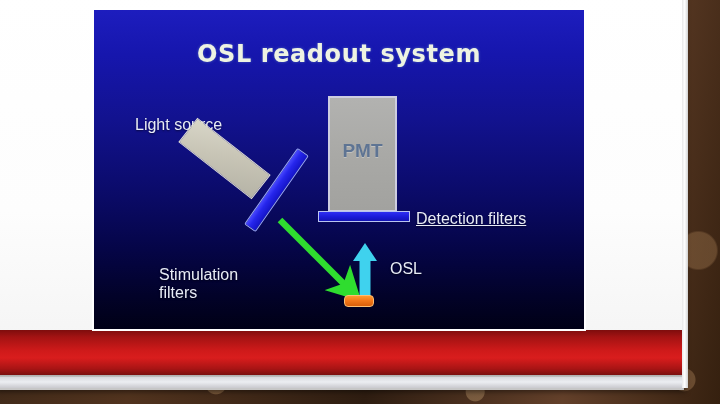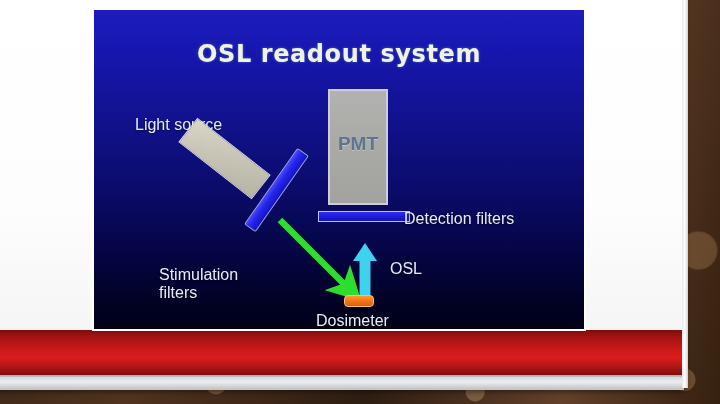--- a/index.html
+++ b/index.html
@@ -126,31 +126,31 @@
     position: absolute;
     font-family: "Liberation Sans", sans-serif;
     font-size: 16px;
     color: #e8ecf6;
     text-shadow: 0 1px 2px rgba(0,0,0,0.55);
     white-space: pre-line;
     line-height: 1.12;
   }
 
   #label-light-source { left: 41px; top: 106px; }
-  #label-detection-filters { left: 310px; top: 200px; }
+  #label-detection-filters { left: 322px; top: 200px; text-decoration: underline; }
   #label-stimulation-filters { left: 65px; top: 256px; }
   #label-dosimeter { left: 222px; top: 302px; }
   #label-osl { left: 296px; top: 250px; }
 
   
   #pmt-box {
     position: absolute;
     left: 234px;
-    top: 79px;
-    width: 60px;
+    top: 86px;
+    width: 69px;
     height: 116px;
     background: linear-gradient(180deg, #b2b2b0 0%, #a9a9a6 50%, #a2a29f 100%);
     border: 2px solid #cdcde0;
     box-sizing: border-box;
   }
   #pmt-label {
     position: absolute;
     left: 0;
     top: 42px;
     width: 100%;
@@ -280,16 +280,15 @@
     </svg>
 
     <svg id="osl-arrow" viewBox="0 0 26 60" xmlns="http://www.w3.org/2000/svg">
       <polygon points="13,1 25,19 18.5,19 18.5,58 7.5,58 7.5,19 1,19" fill="#3fd2ee"></polygon>
     </svg>
 
     <div class="label" id="label-osl">OSL</div>
 
     <div id="dosimeter-chip"></div>
 
-    <div class="label" id="label-dosimeter">Dosimeter</div>
 
   </div>
 </div>
 
 </body></html>

